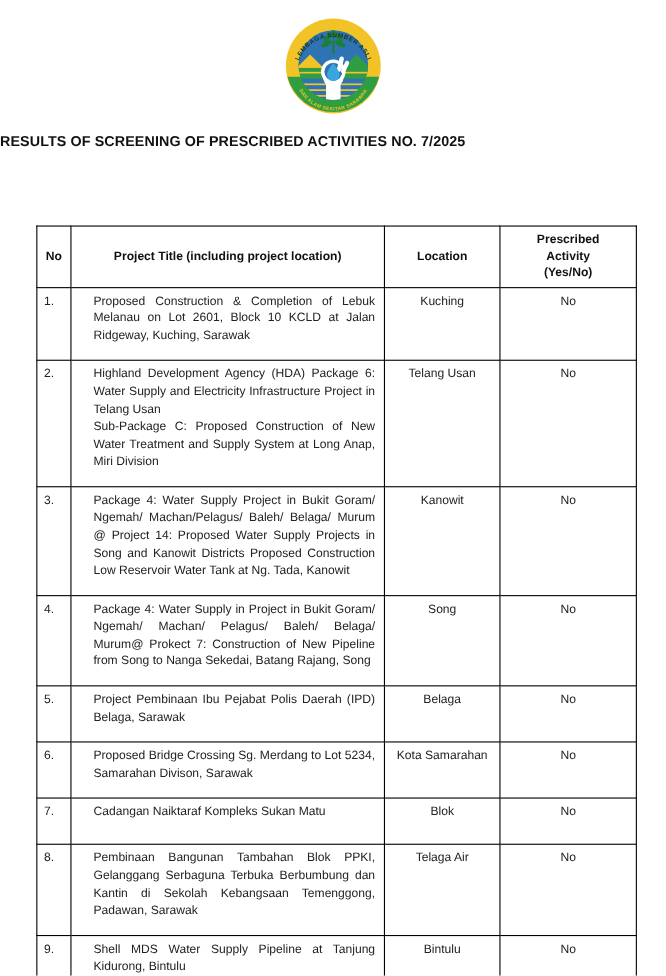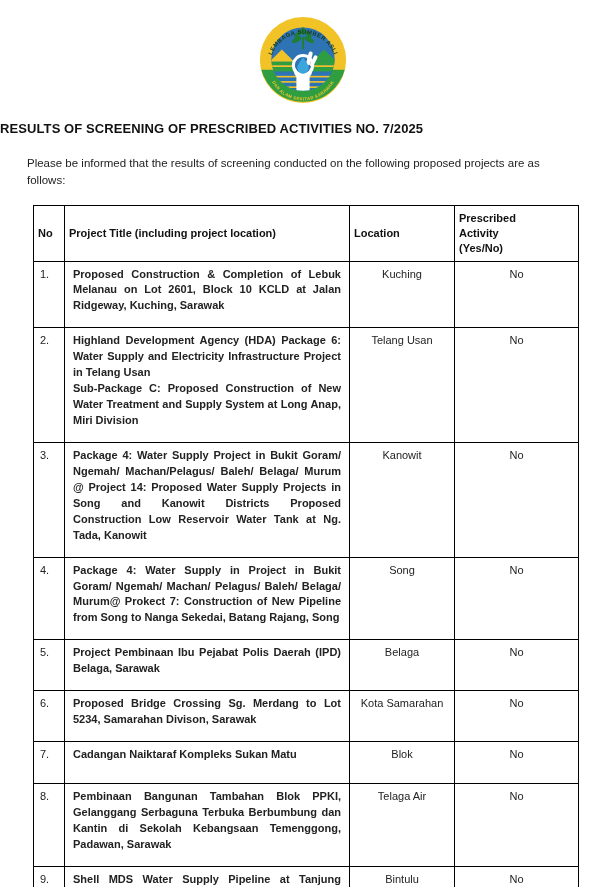--- a/index.html
+++ b/index.html
@@ -53,40 +53,39 @@
     font-size: 11px;
     color: #222222;
   }
   table.screening th, table.screening td {
     border: 1px solid #000000;
     line-height: 1.45;
     vertical-align: top;
   }
   table.screening th {
     font-weight: bold;
-    text-align: left;
+    text-align: center;
     vertical-align: middle;
     padding: 5px 4px;
     line-height: 1.35;
     white-space: pre-line;
     color: #111111;
   }
   col.c-no { width: 31px; }
   col.c-title { width: 285px; }
   col.c-loc { width: 105px; }
   col.c-pa { width: 124px; }
   td.no-cell {
     text-align: left;
     padding: 5px 3px 12px 6px;
   }
   td.title-cell {
     text-align: justify;
     white-space: pre-line;
-    padding: 5px 8px 13px 8px;
-    font-weight: bold;
+    padding: 5px 8px 13px 20px;
   }
   td.loc-cell, td.pa-cell {
     text-align: center;
     padding: 5px 4px 20px 4px;
   }
   .page-number {
     position: absolute;
     top: 900px;
     right: 28px;
     font-size: 9.5px;
@@ -150,21 +149,20 @@
         <textPath href="#arcTop" startOffset="50%" text-anchor="middle">LEMBAGA SUMBER ASLI</textPath>
       </text>
       <text font-size="5" font-weight="bold" fill="#F2C327" letter-spacing="0.4" font-family="Liberation Sans, sans-serif">
         <textPath href="#arcBot" startOffset="50%" text-anchor="middle">DAN ALAM SEKITAR SARAWAK</textPath>
       </text>
     </svg>
   </div>
 
   <h1 class="doc-title">RESULTS OF SCREENING OF PRESCRIBED ACTIVITIES NO. 7/2025</h1>
 
-  <p class="intro">Please be informed that the results of screening conducted on the following proposed projects are as follows:</p>
 
   <table class="screening">
     <colgroup>
       <col class="c-no">
         <col class="c-title">
         <col class="c-loc">
         <col class="c-pa">
     </colgroup>
     <thead>
       <tr>

